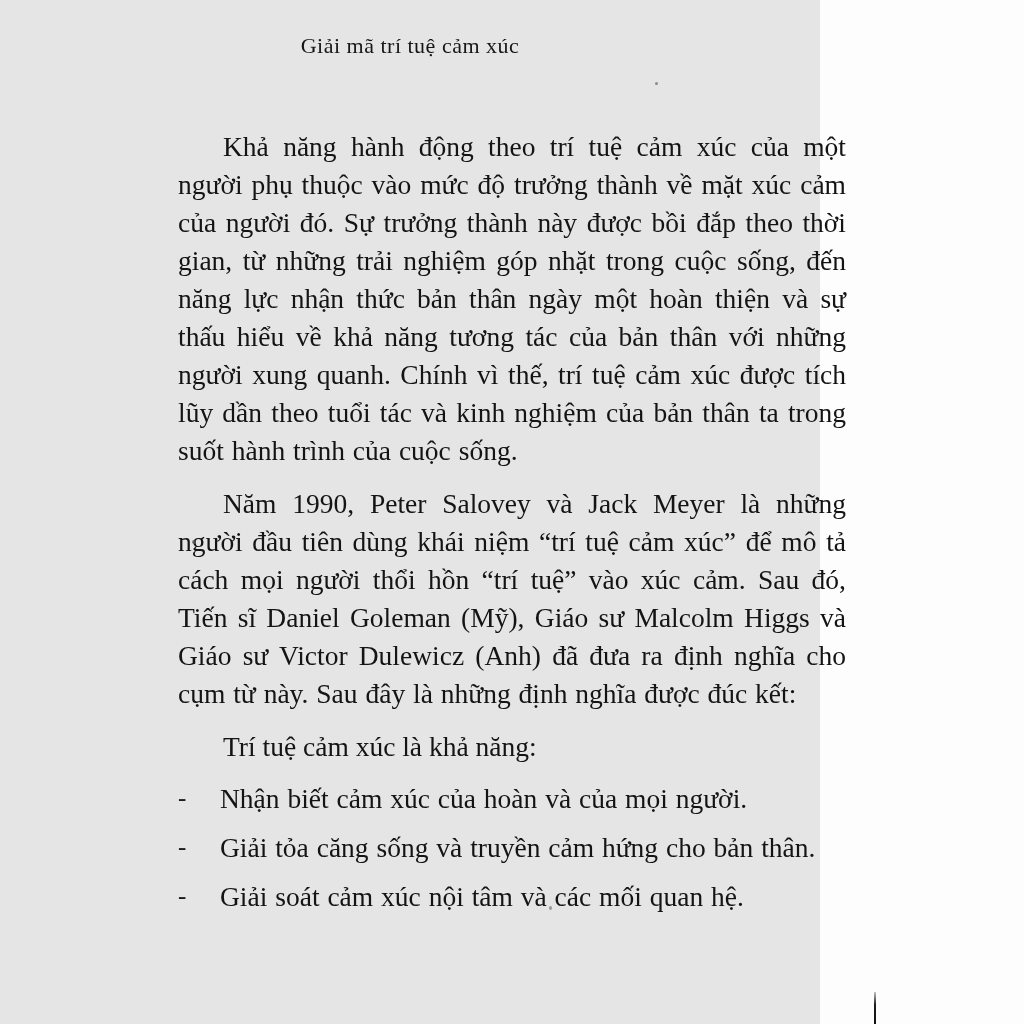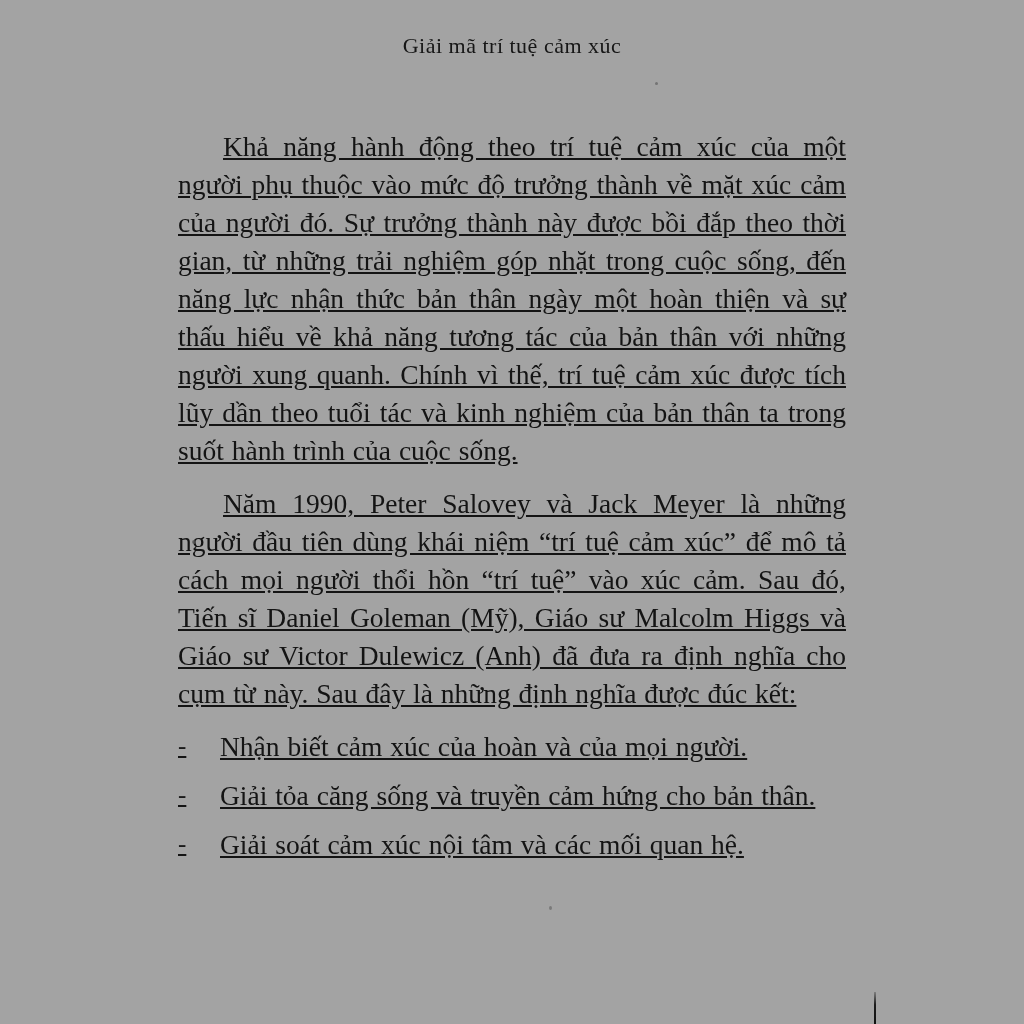--- a/index.html
+++ b/index.html
@@ -7,40 +7,39 @@
     padding: 0;
     width: 1024px;
     height: 1024px;
     background: #fdfdfd;
     overflow: hidden;
     font-family: "Liberation Serif", serif;
     color: #141414;
   }
   .page {
     position: relative;
-    width: 1024px;
+    width: 820px;
     height: 1024px;
-    background: #a3a3a3;
+    background: #e5e5e5;
   }
   .running-head {
     position: absolute;
     top: 33px;
     left: 0;
     width: 100%;
     text-align: center;
     font-size: 22px;
     letter-spacing: 0.5px;
     color: #161616;
   }
   .content {
     position: absolute;
     left: 178px;
     top: 128px;
     width: 668px;
-    text-decoration: underline;
   }
   p.para {
     margin: 0 0 15px 0;
     font-size: 27.5px;
     line-height: 38px;
     text-align: justify;
     text-indent: 45px;
     word-spacing: 1px;
   }
   .list-intro {
@@ -91,20 +90,21 @@
 <div class="page">
 
   <div class="running-head">Giải mã trí tuệ cảm xúc</div>
 
   <div class="content">
 
     <p class="para">Khả năng hành động theo trí tuệ cảm xúc của một người phụ thuộc vào mức độ trưởng thành về mặt xúc cảm của người đó. Sự trưởng thành này được bồi đắp theo thời gian, từ những trải nghiệm góp nhặt trong cuộc sống, đến năng lực nhận thức bản thân ngày một hoàn thiện và sự thấu hiểu về khả năng tương tác của bản thân với những người xung quanh. Chính vì thế, trí tuệ cảm xúc được tích lũy dần theo tuổi tác và kinh nghiệm của bản thân ta trong suốt hành trình của cuộc sống.</p>
 
     <p class="para">Năm 1990, Peter Salovey và Jack Meyer là những người đầu tiên dùng khái niệm “trí tuệ cảm xúc” để mô tả cách mọi người thổi hồn “trí tuệ” vào xúc cảm. Sau đó, Tiến sĩ Daniel Goleman (Mỹ), Giáo sư Malcolm Higgs và Giáo sư Victor Dulewicz (Anh) đã đưa ra định nghĩa cho cụm từ này. Sau đây là những định nghĩa được đúc kết:</p>
 
+    <p class="list-intro">Trí tuệ cảm xúc là khả năng:</p>
 
     <div class="bullet">
       <span class="dash">-</span>
       <span class="btext">Nhận biết cảm xúc của hoàn và của mọi người.</span>
     </div>
 
     <div class="bullet">
       <span class="dash">-</span>
       <span class="btext">Giải tỏa căng sống và truyền cảm hứng cho bản thân.</span>
     </div>

